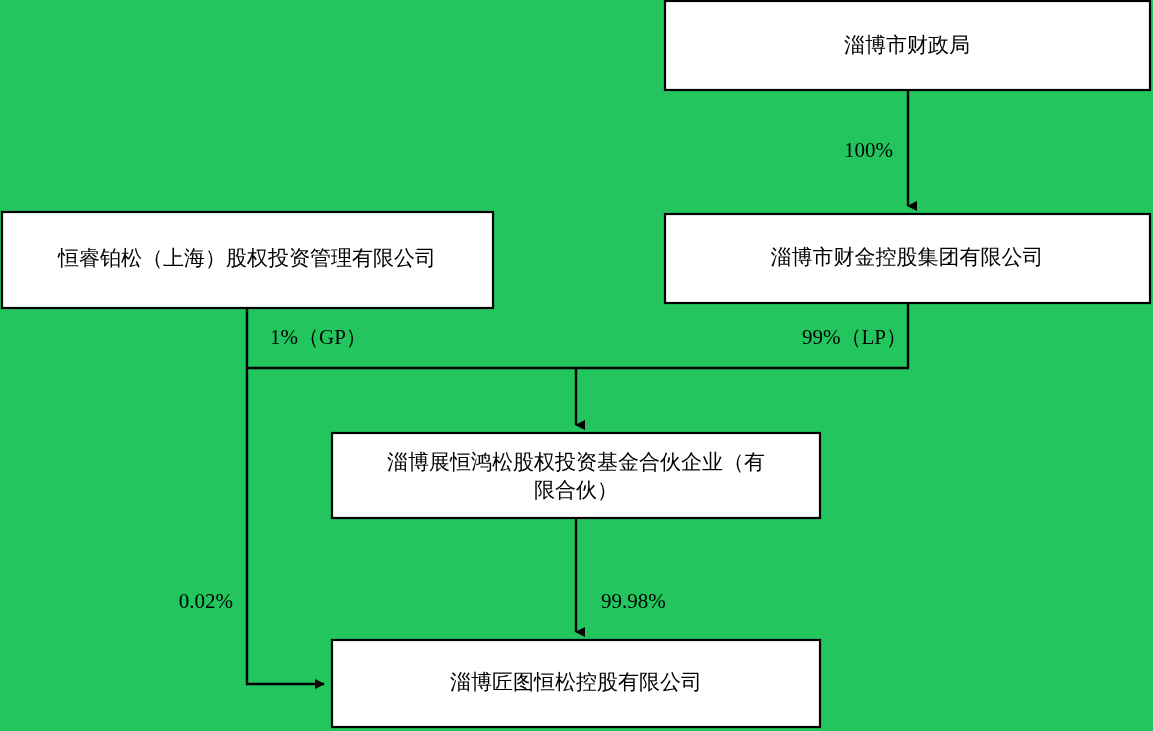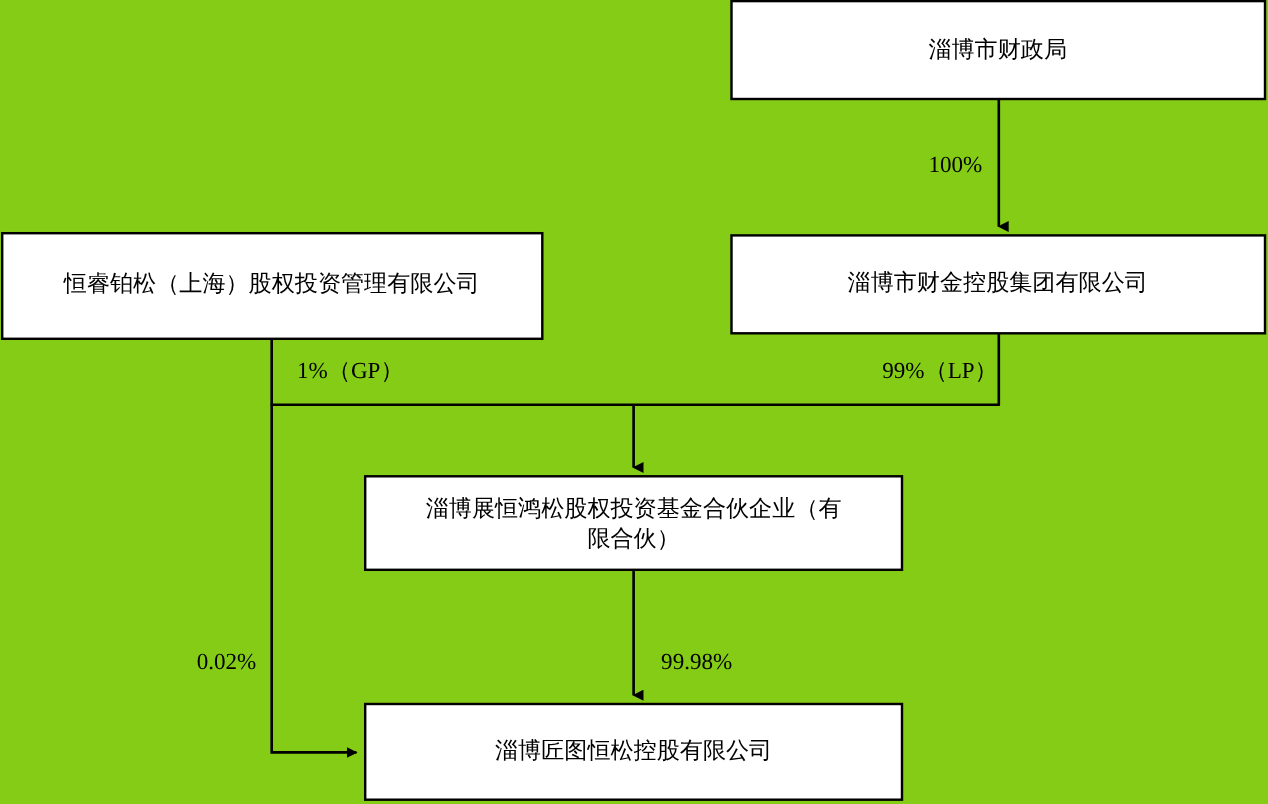--- a/index.html
+++ b/index.html
@@ -10,21 +10,21 @@
   body {
     width: 1153px;
     height: 731px;
     overflow: hidden;
     font-family: "Liberation Serif", "DejaVu Serif", serif;
   }
   #diagram {
     position: relative;
     width: 1153px;
     height: 731px;
-    background: #84cc16;
+    background: #22c55e;
   }
   #diagram svg {
     position: absolute;
     top: 0;
     left: 0;
     width: 1153px;
     height: 731px;
   }
   .node-box {
     fill: #ffffff;

